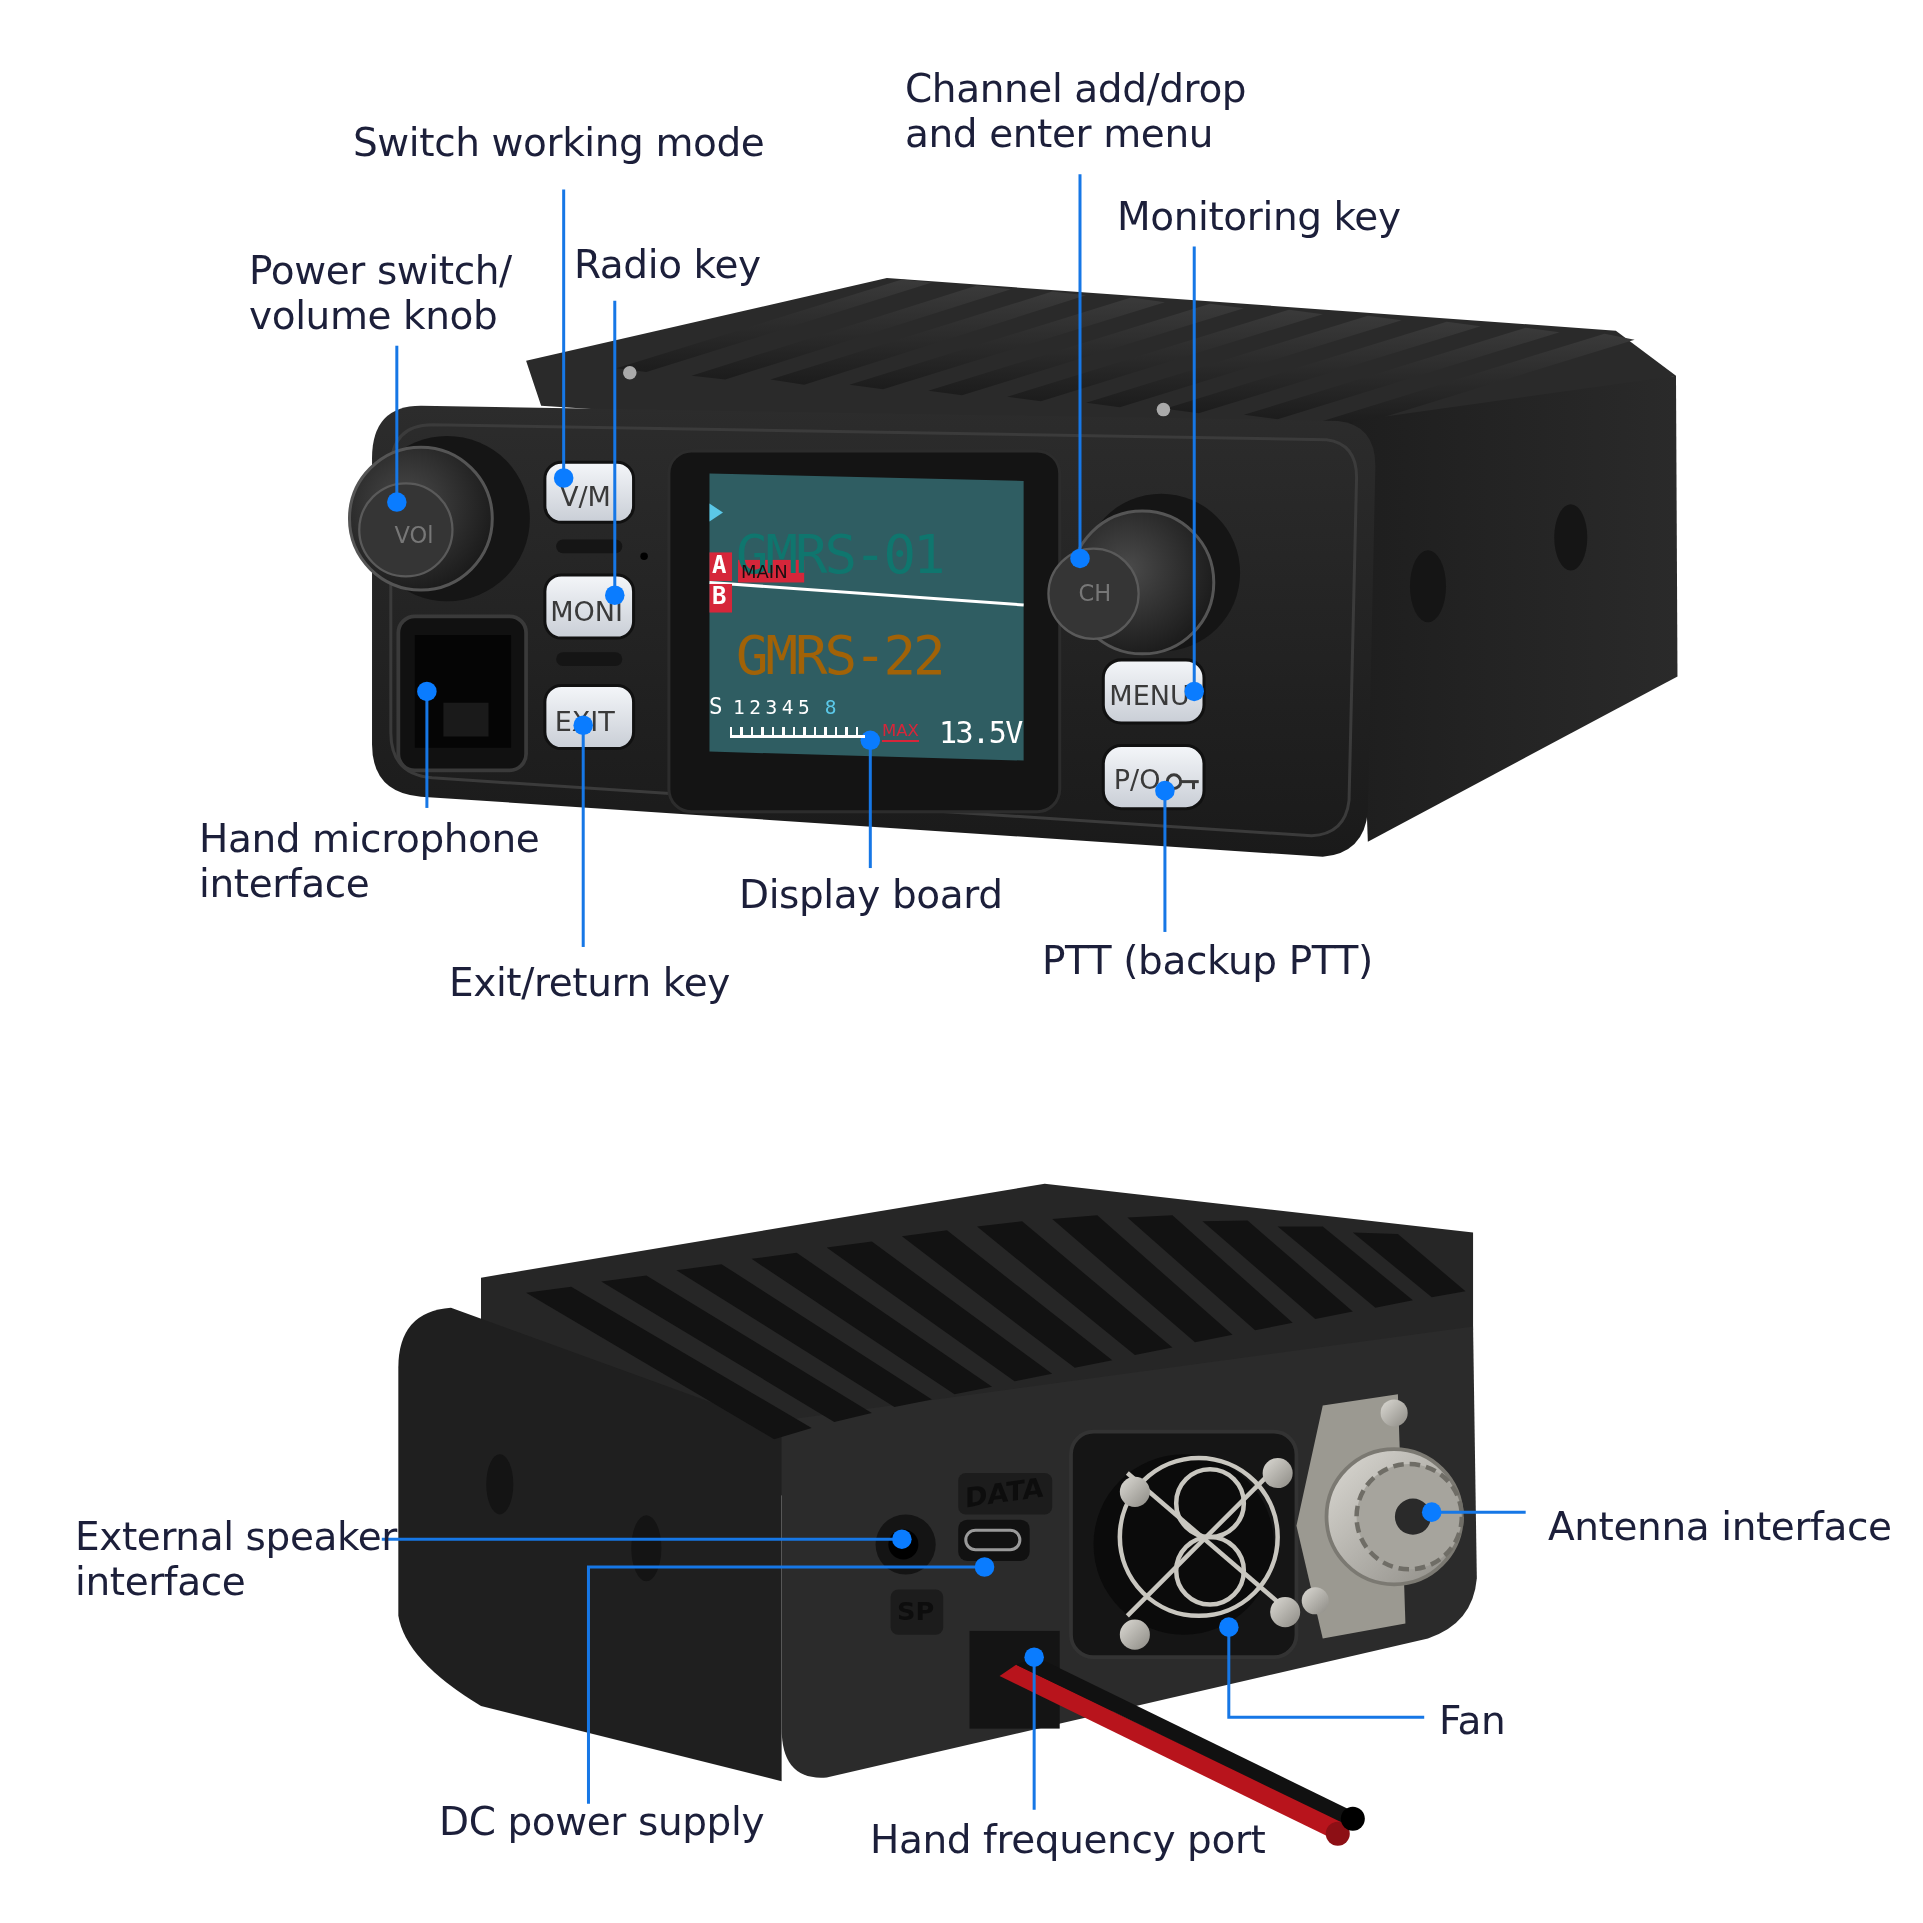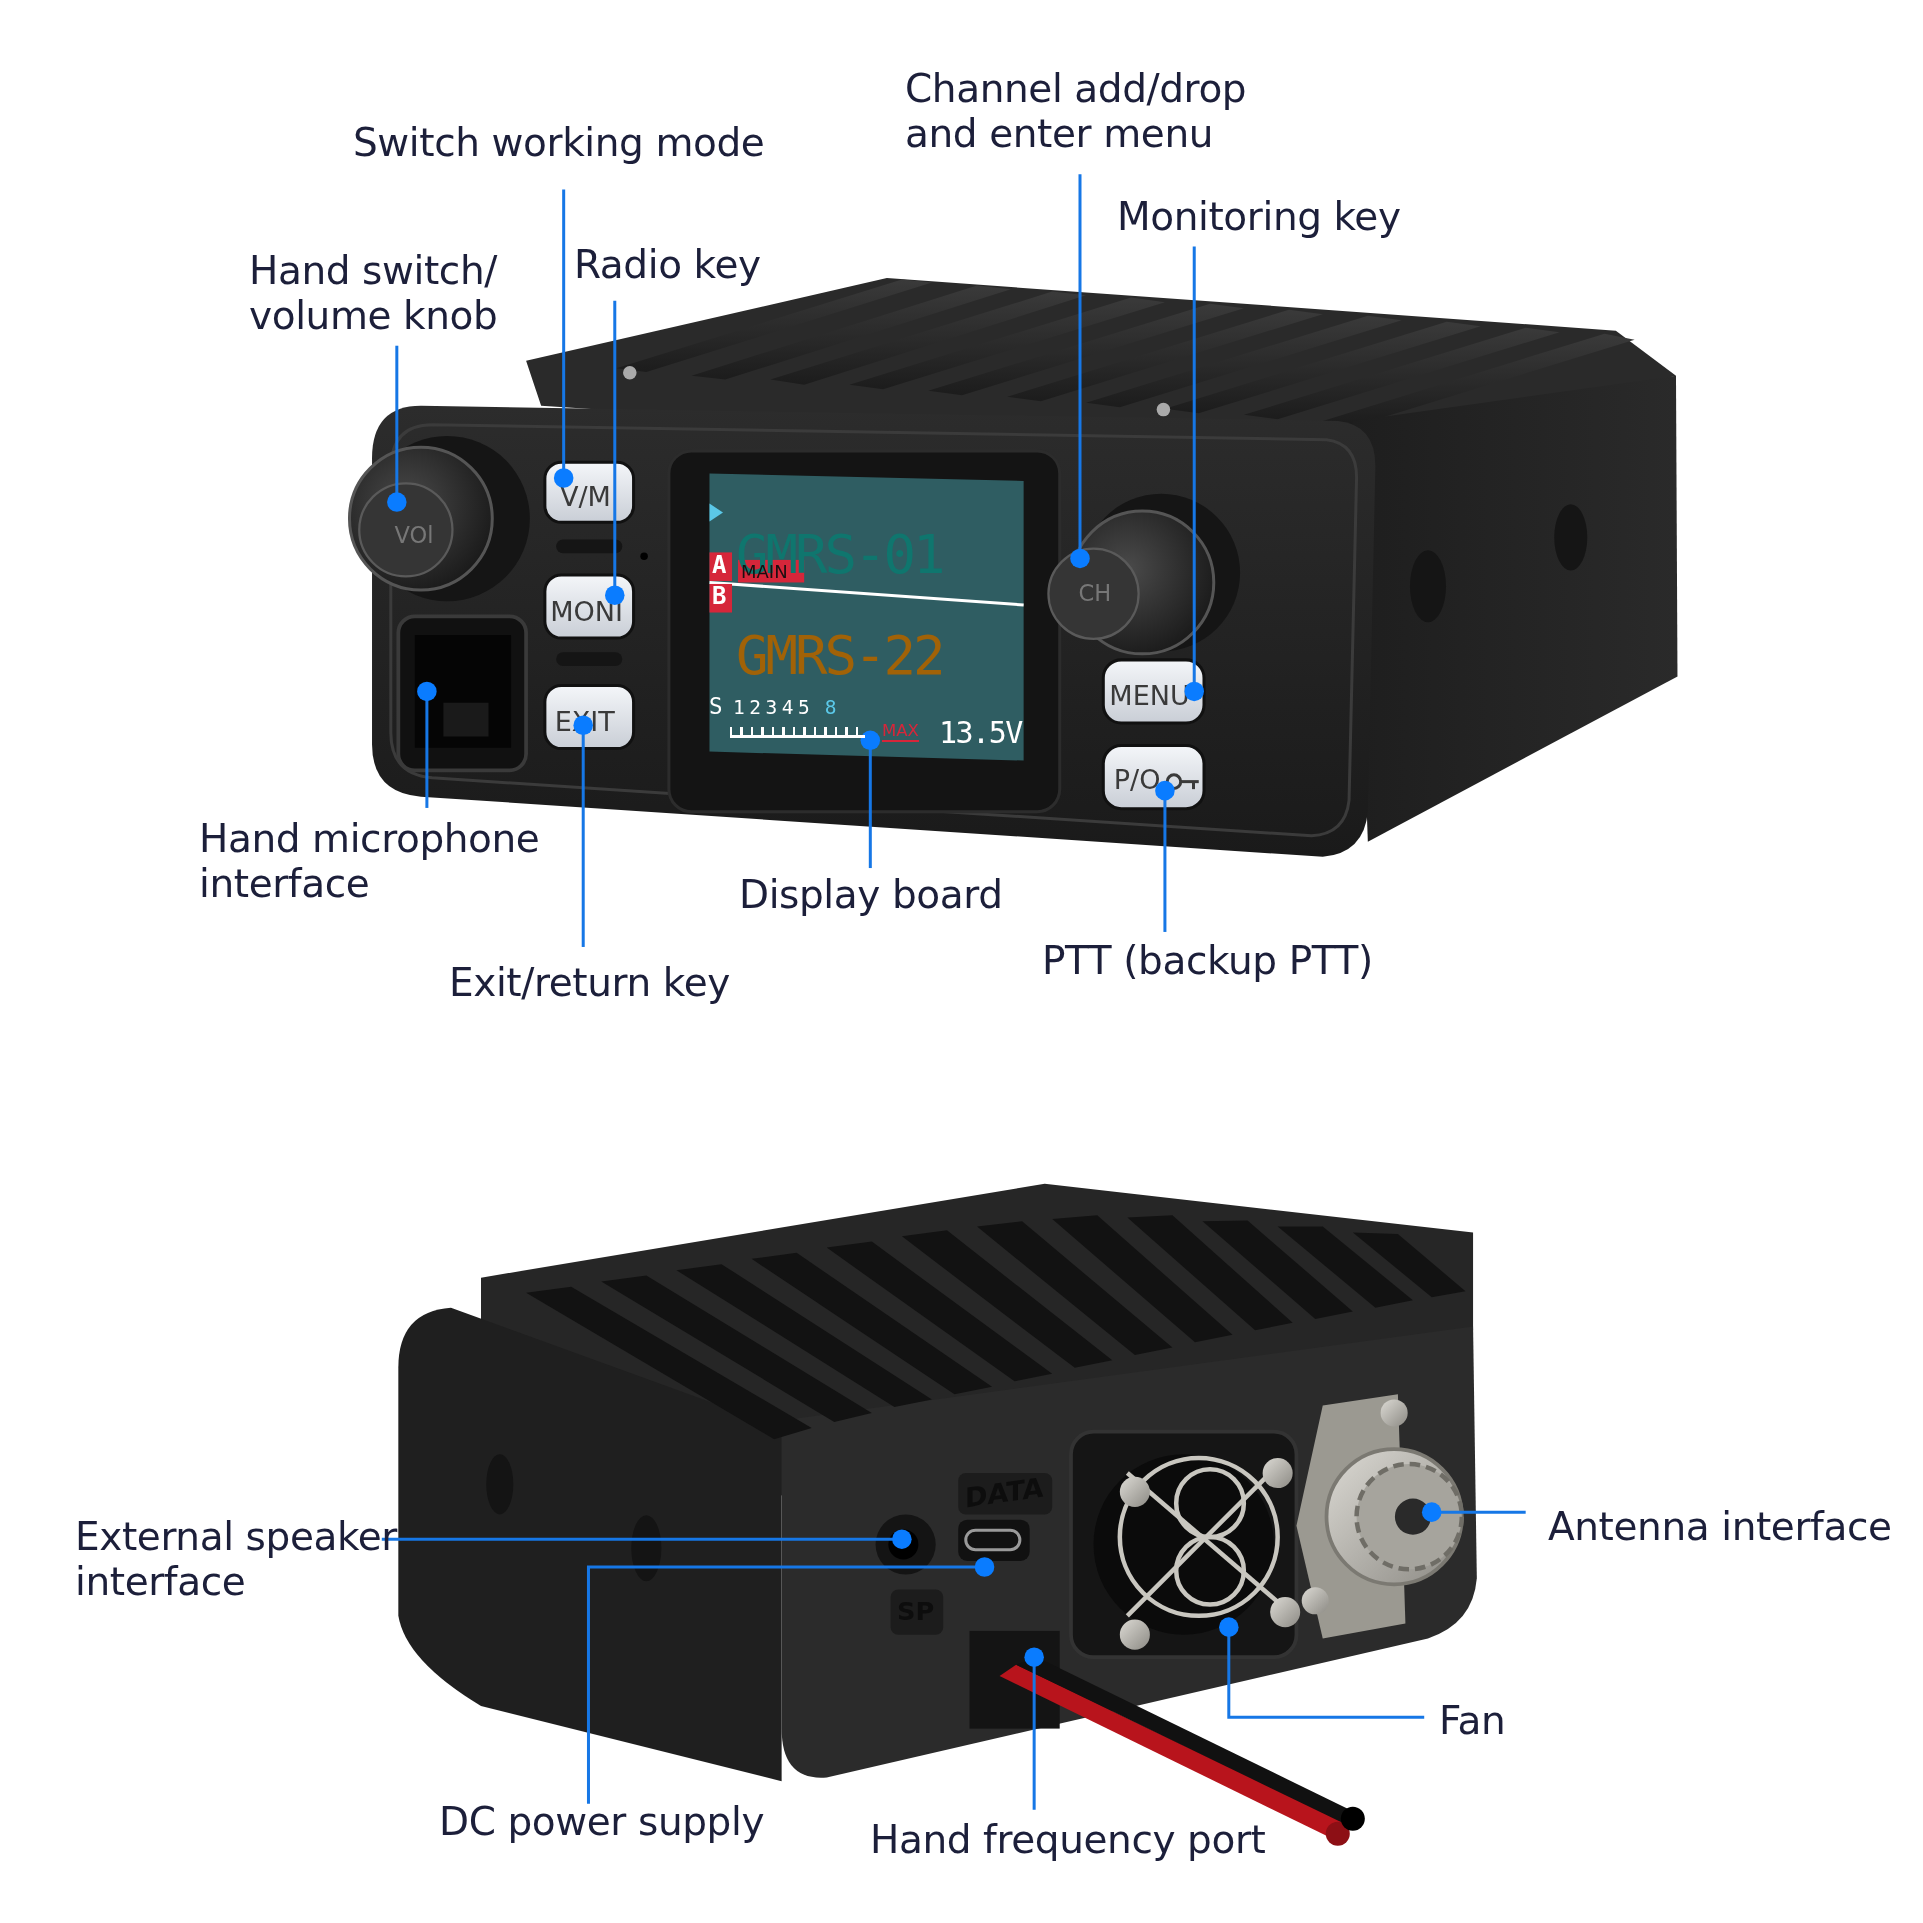--- a/index.html
+++ b/index.html
@@ -260,21 +260,21 @@
     <span style="font-size:19.5px;color:#5bc8e8;margin-left:10.5px;">8</span>
   </div>
   <div style="position:absolute;left:730px;top:727px;width:135px;height:7.5px;border-bottom:3px solid #ffffff;background:repeating-linear-gradient(90deg,#fff 0 2.3px,transparent 2.3px 10.5px);"></div>
   <div style="position:absolute;left:882px;top:721px;font-family:'DejaVu Sans',sans-serif;font-size:16.5px;color:#d6263a;border-bottom:2.3px solid #d6263a;">MAX</div>
   <div class="lcd" style="position:absolute;left:939px;top:715px;font-size:30px;color:#ffffff;letter-spacing:-1.5px;">13.5V</div>
 
   <div style="position:absolute;left:965px;top:1477px;font-family:'DejaVu Sans',sans-serif;font-weight:bold;font-size:27px;color:#0d0d0d;transform:skewY(-8deg);">DATA</div>
   <div style="position:absolute;left:897px;top:1596px;font-family:'DejaVu Sans',sans-serif;font-weight:bold;font-size:25.6px;color:#0d0d0d;">SP</div>
 
   <div class="label" style="left:353px;top:120px;">Switch working mode</div>
-  <div class="label" style="left:249px;top:248px;">Hand switch/
+  <div class="label" style="left:249px;top:248px;">Power switch/
 volume knob</div>
   <div class="label" style="left:574px;top:242px;">Radio key</div>
   <div class="label" style="left:905px;top:66px;">Channel add/drop
 and enter menu</div>
   <div class="label" style="left:1117px;top:194px;">Monitoring key</div>
   <div class="label" style="left:199px;top:816px;">Hand microphone
 interface</div>
   <div class="label" style="left:739px;top:872px;">Display board</div>
   <div class="label" style="left:449px;top:960px;">Exit/return key</div>
   <div class="label" style="left:1042px;top:938px;">PTT (backup PTT)</div>

